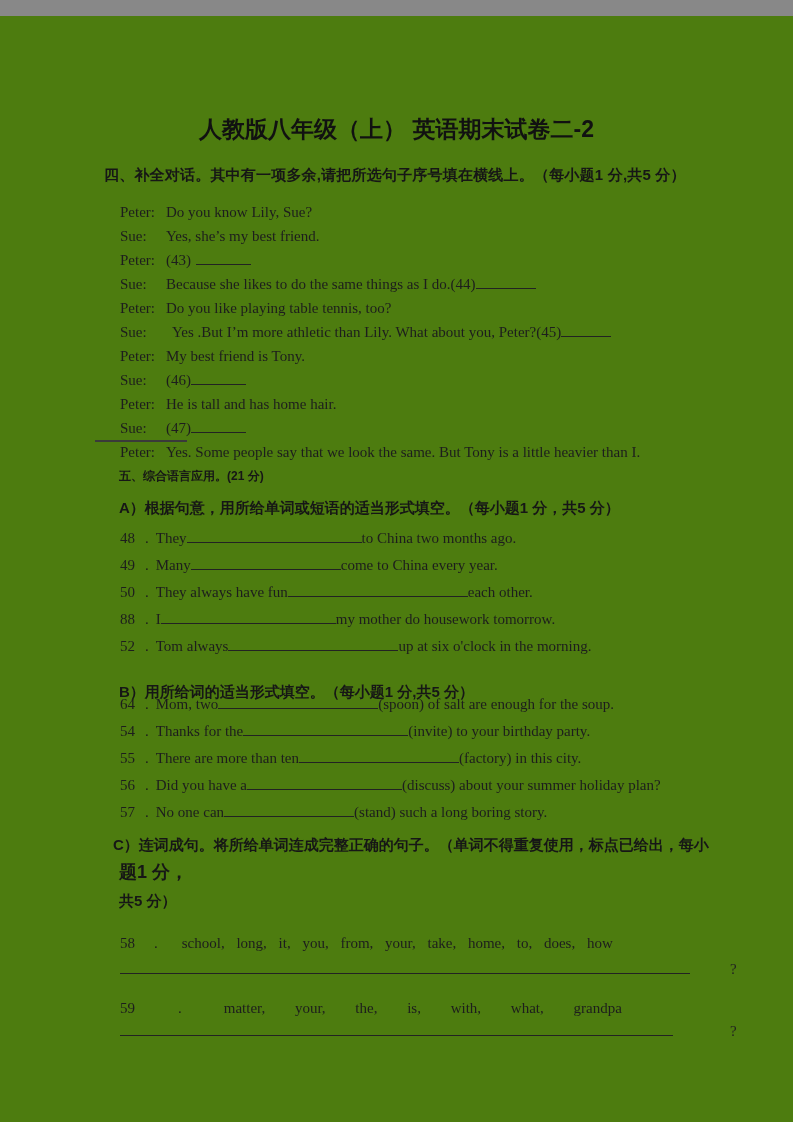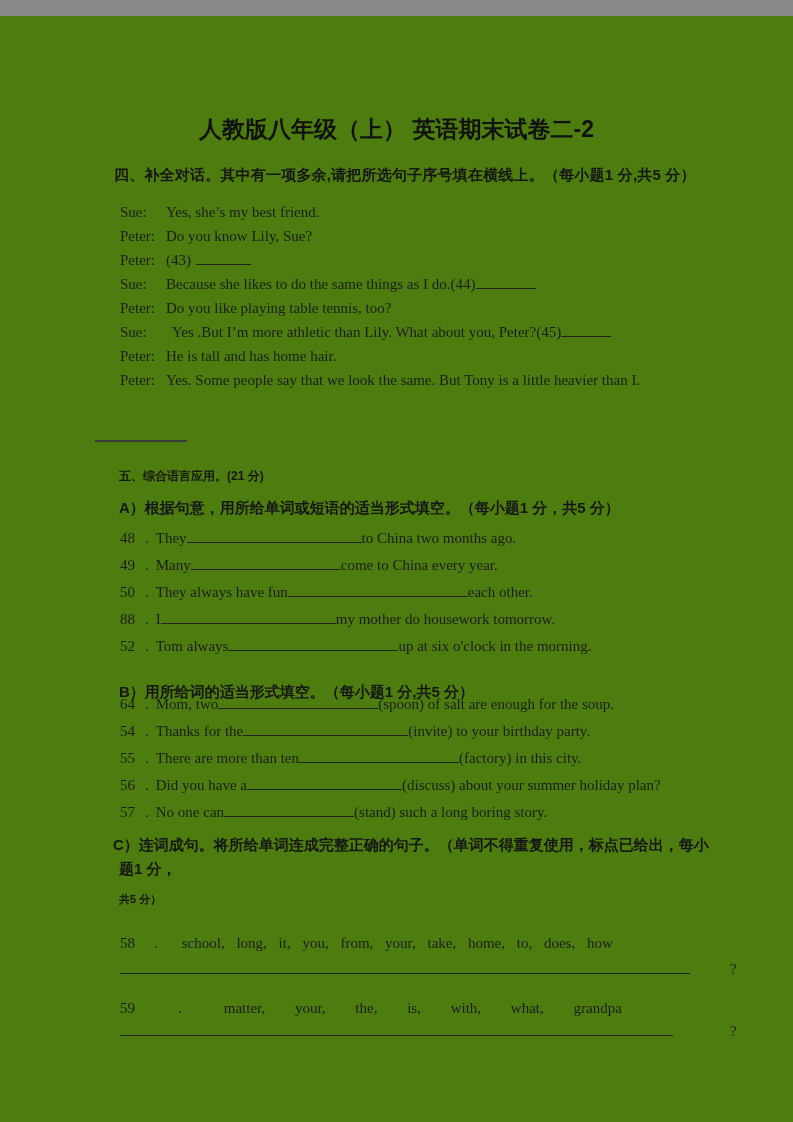--- a/index.html
+++ b/index.html
@@ -13,39 +13,39 @@
     font-family:"Liberation Serif", serif;
     font-size:15px;
     overflow:hidden;
   }
   .zh{font-family:"Liberation Sans", sans-serif;font-weight:bold;color:#161616;}
   .title{
     position:absolute;top:98px;left:0;width:100%;
     text-align:center;font-size:23px;margin:0;
     font-family:"Liberation Sans", sans-serif;font-weight:bold;color:#111;
   }
-  .sec4-head{position:absolute;left:114px;top:150px;font-size:15px;letter-spacing:0.2px;}
+  .sec4-head{position:absolute;left:104px;top:150px;font-size:15px;letter-spacing:0.2px;}
   .dialogue{position:absolute;left:120px;top:184px;width:600px;}
   .dline{height:24px;line-height:24px;white-space:nowrap;}
   .spk{display:inline-block;width:46px;}
   .blank{display:inline-block;border-bottom:1px solid #222;height:13px;vertical-align:baseline;}
   .blank-s{width:55px;}
   .strike{position:absolute;left:95px;top:424px;width:92px;height:2px;background:#3a3a3a;}
   .sec5-head{position:absolute;left:119px;top:452px;font-size:12px;}
   .partA-head{position:absolute;left:119px;top:483px;font-size:15px;}
   .items{position:absolute;left:120px;width:620px;}
   .itemsA{top:509px;}
   .itemsB{top:675px;}
   .item{height:27px;line-height:27px;white-space:nowrap;}
   .inum{display:inline-block;min-width:20px;}
   .idot{display:inline-block;margin:0 7px 0 5px;}
   .partB-head{position:absolute;left:119px;top:667px;font-size:15px;}
   .partC-head1{position:absolute;left:113px;top:820px;font-size:15px;}
-  .partC-head2{position:absolute;left:119px;top:844px;font-size:15px;}
-  .partC-head3{position:absolute;left:119px;top:876px;font-size:11px;}
+  .partC-head2{position:absolute;left:119px;top:844px;font-size:18px;}
+  .partC-head3{position:absolute;left:119px;top:876px;font-size:15px;}
   .c-row{position:absolute;left:120px;width:620px;line-height:20px;white-space:nowrap;}
   .c-row-58{top:917px;}
   .c-row-59{top:982px;}
   .c58-dot{margin-left:14px;}
   .c58-words{margin-left:24px;word-spacing:8px;}
   .c59-dot{margin-left:38px;}
   .c59-words{margin-left:42px;word-spacing:26px;}
   .ans-row{position:absolute;left:120px;height:24px;}
   .ans-row-58{top:934px;}
   .ans-row-59{top:996px;}
@@ -57,27 +57,30 @@
 </head>
 <body>
 
 <div class="page">
 
   <h1 class="title">人教版八年级（上） 英语期末试卷二-2</h1>
 
   <div class="sec4-head zh">四、补全对话。其中有一项多余,请把所选句子序号填在横线上。（每小题1 分,共5 分）</div>
 
   <div class="dialogue">
+    <div class="dline"><span class="spk">Peter:</span><span>Do you know Lily, Sue?</span></div>
     <div class="dline"><span class="spk">Sue:</span><span>Yes, she’s my best friend.</span></div>
-    <div class="dline"><span class="spk">Peter:</span><span>Do you know Lily, Sue?</span></div>
     <div class="dline"><span class="spk">Peter:</span><span>(43)</span><span class="blank blank-s" style="margin-left:5px"></span></div>
     <div class="dline"><span class="spk">Sue:</span><span>Because she likes to do the same things as I do.(44)</span><span class="blank blank-s" style="width:60px"></span></div>
     <div class="dline"><span class="spk">Peter:</span><span>Do you like playing table tennis, too?</span></div>
     <div class="dline"><span class="spk">Sue:</span><span style="padding-left:6px">Yes .But I’m more athletic than Lily. What about you, Peter?(45)</span><span class="blank blank-s" style="width:50px"></span></div>
+    <div class="dline"><span class="spk">Peter:</span><span>My best friend is Tony.</span></div>
+    <div class="dline"><span class="spk">Sue:</span><span>(46)</span><span class="blank blank-s"></span></div>
     <div class="dline"><span class="spk">Peter:</span><span>He is tall and has home hair.</span></div>
+    <div class="dline"><span class="spk">Sue:</span><span>(47)</span><span class="blank blank-s"></span></div>
     <div class="dline"><span class="spk">Peter:</span><span>Yes. Some people say that we look the same. But Tony is a little heavier than I.</span></div>
   </div>
 
   <div class="strike"></div>
 
   <div class="sec5-head zh">五、综合语言应用。(21  分)</div>
   <div class="partA-head zh">A）根据句意，用所给单词或短语的适当形式填空。（每小题1 分，共5 分）</div>
 
   <div class="items itemsA">
     <div class="item"><span class="inum">48</span><span class="idot">.</span><span>They</span><span class="blank" style="width:175px"></span><span>to China two months ago.</span></div>

